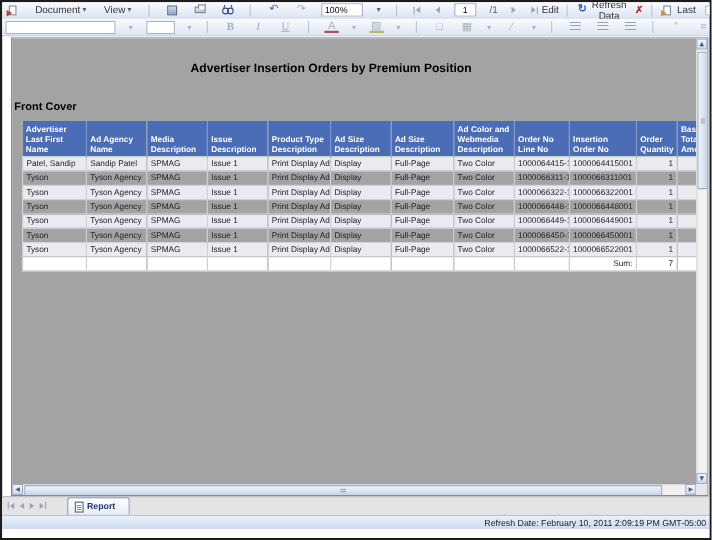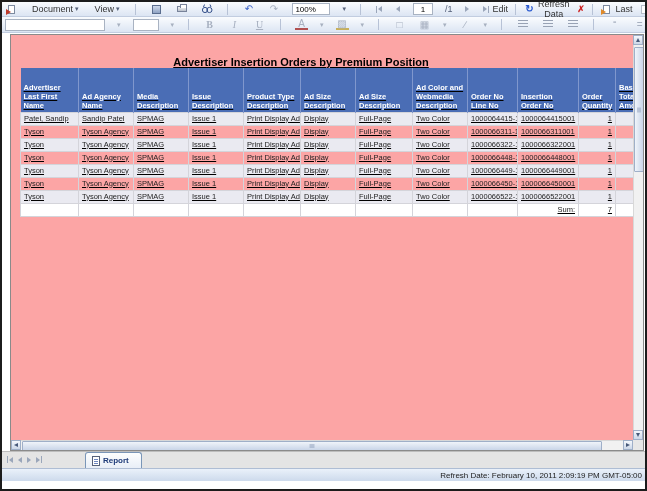--- a/index.html
+++ b/index.html
@@ -29,25 +29,25 @@
   .tri-l { width:0; height:0; border-top:3px solid transparent; border-bottom:3px solid transparent; border-right:4px solid #9aa6ba; display:inline-block; }
   .endbar { width:1px; height:7px; background:#9aa6ba; display:inline-block; }
   .navbtn { display:inline-flex; align-items:center; gap:1px; padding:1px; }
   .bars { display:inline-block; width:10px; height:9px; background:repeating-linear-gradient(#98a2b4 0 1px, transparent 1px 3px); }
   .swirl { display:inline-block; width:9px; height:9px; border-radius:50%; border:2px solid #d98a34; background:#3f62a8; }
   .dot-ic { display:inline-block; width:9px; height:9px; background:linear-gradient(#fdf1c8,#e3bb55); border:1px solid #a58a3a; }
   .grid-ic { display:inline-block; width:10px; height:9px; border:1px solid #8a94a8; background:linear-gradient(#eef2f8,#cfd8e6); }
 
   
   .panel { flex:1; position:relative; background:#fff; border:1px solid #8a8a8a; margin:1px 1px 0 8px; overflow:hidden; }
-  .content { position:absolute; left:0; top:0; right:10px; bottom:10px; overflow:hidden; background:#fca5a5;text-decoration:underline; }
+  .content { position:absolute; left:0; top:0; right:10px; bottom:10px; overflow:hidden; background:#a3a3a3; }
   .rpt-title { margin-top:21px; width:580px; text-align:center; font-size:11px; font-weight:bold; color:#000; }
   .rpt-section { margin:24px 0 7px 2px; font-size:10px; font-weight:bold; color:#000; }
   table { border-collapse:collapse; table-layout:fixed; width:623px; margin-left:9px; }
-  th { background:var(--header-blue,#4a6db5); color:#fff; font-size:7.5px; line-height:9px; font-weight:bold; text-align:left; vertical-align:bottom; padding:2px 3px; border-right:1px solid #8097cd; height:44px; overflow:hidden; }
+  th { background:var(--header-blue,#4a6db5); color:#fff; font-size:7.5px; line-height:9px; font-weight:bold; text-align:left; vertical-align:bottom; padding:2px 3px; border-right:1px solid #8097cd; height:32px; overflow:hidden; }
   td { font-size:7.5px; line-height:10px; color:#1d1d1d; padding:1px 3px; border:1px solid #d4d4da; height:13px; white-space:nowrap; overflow:hidden; }
   tr.alt td { background:var(--alt-row,#eaeaf1);margin-top:18px; }
   td.ra { text-align:right; }
   tr.sum-row td { background:#fff; }
 
   
   .vscroll { position:absolute; top:0; right:0; bottom:10px; width:10px; background:#f1f1f1; border-left:1px solid #d8d8d8; }
   .hscroll { position:absolute; left:0; right:10px; bottom:0; height:10px; background:#f1f1f1; border-top:1px solid #d8d8d8; }
   .corner { position:absolute; right:0; bottom:0; width:10px; height:10px; background:#e7e7e7; }
   .sbtn { position:absolute; width:10px; height:10px; background:linear-gradient(#f4f7fc,#ccd7e8); border:1px solid #9fafc8; display:flex; align-items:center; justify-content:center; }
@@ -56,21 +56,21 @@
   .sbtn .t-lf { width:0;height:0;border-top:2.5px solid transparent;border-bottom:2.5px solid transparent;border-right:4px solid #47597a; }
   .sbtn .t-rt { width:0;height:0;border-top:2.5px solid transparent;border-bottom:2.5px solid transparent;border-left:4px solid #47597a; }
   .vthumb { position:absolute; left:0; width:10px; background:linear-gradient(90deg,#f0f4fa,#c9d5e8); border:1px solid #9fafc8; border-radius:1px; }
   .hthumb { position:absolute; top:0; height:10px; background:linear-gradient(#f0f4fa,#c9d5e8); border:1px solid #9fafc8; border-radius:1px; }
   .grip { position:absolute; left:50%; top:50%; transform:translate(-50%,-50%); display:flex; gap:1px; }
   .grip i { display:block; width:1px; height:5px; background:#8fa0bc; }
   .gripH { position:absolute; left:50%; top:50%; transform:translate(-50%,-50%); display:flex; flex-direction:column; gap:1px; }
   .gripH i { display:block; width:5px; height:1px; background:#8fa0bc; }
 
   
-  .tabbar { flex:none; height:17px; background:#e4e4e4; border-top:1px solid #bdbdbd; display:flex; align-items:flex-end; font-size:8px;gap:24px; }
+  .tabbar { flex:none; height:17px; background:#e4e4e4; border-top:1px solid #bdbdbd; display:flex; align-items:flex-end; font-size:8px; }
   .tabnav { display:flex; align-items:center; gap:3px; padding:0 4px 4px 4px; }
   .tab { display:inline-flex; align-items:center; gap:3px; background:linear-gradient(#fdfefe,#e8eef7); border:1px solid #7a96b8; border-bottom:none; border-radius:3px 3px 0 0; padding:2px 12px 2px 6px; margin-left:14px; color:#1d3a78; font-weight:bold; height:16px; }
   .tab-ic { display:inline-block; width:8px; height:10px; background:#fff; border:1px solid #55617a; position:relative; }
   .tab-ic::after { content:""; position:absolute; left:1px; top:2px; right:1px; height:5px; background:repeating-linear-gradient(#6d87c0 0 1px, transparent 1px 2px); }
   .statusbar { flex:none; height:13px; background:linear-gradient(#eaf1fa,#cddaec); border-top:1px solid #aebdd4; display:flex; align-items:center; justify-content:flex-end; font-size:8px; color:#222; padding-right:3px; overflow:hidden; }
   .bottom-strip { flex:none; height:8px; background:#fff; }
 </style>
 </head>
 <body>
 
@@ -213,20 +213,21 @@
       <span class="icon dis">
           <span class="grid-ic" style="width:11px;background:#d8dee8;"></span>
         </span>
       <span class="icon" style="color:#7e9a84;">✔</span>
     </div>
   </div>
 
   <div class="panel">
     <div class="content">
       <div class="rpt-title">Advertiser Insertion Orders by Premium Position</div>
+      <div class="rpt-section">Front Cover</div>
       <table>
           <colgroup>
             <col style="width:58px">
             <col style="width:55px">
             <col style="width:55px">
             <col style="width:55px">
             <col style="width:57px">
             <col style="width:55px">
             <col style="width:57px">
             <col style="width:55px">

